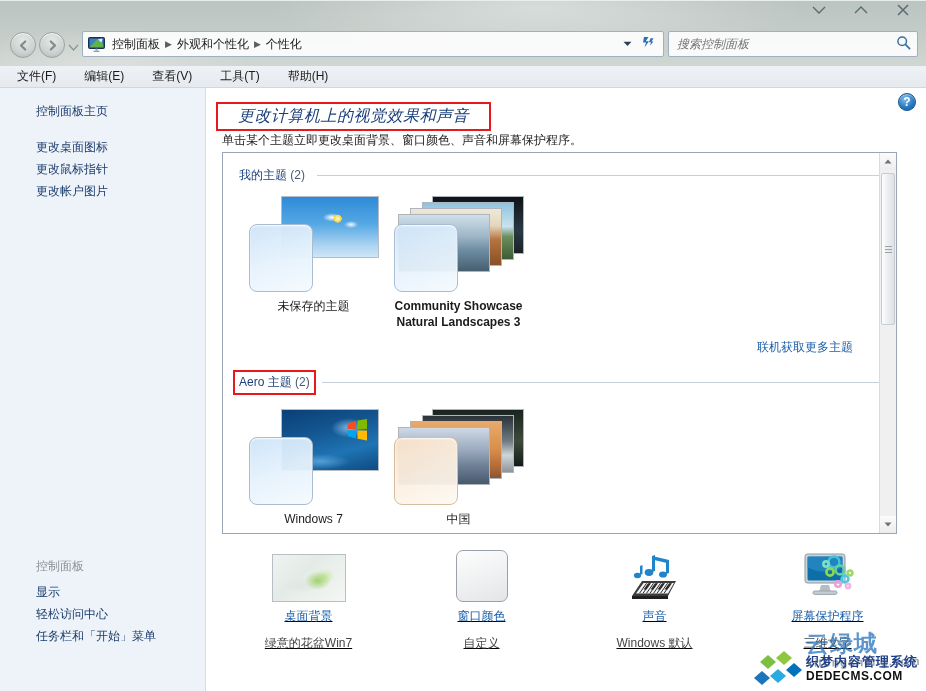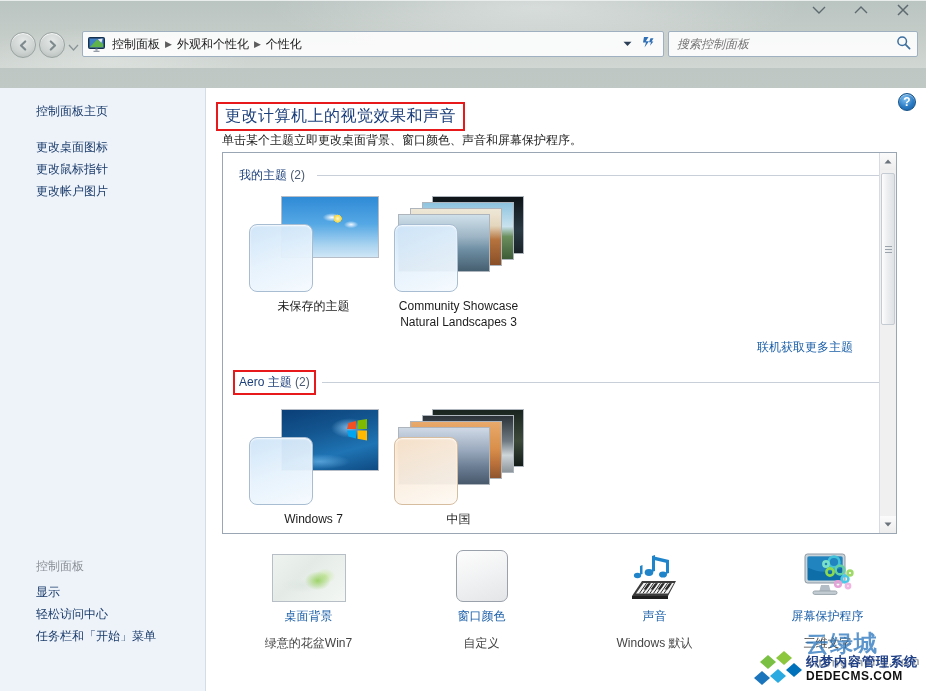--- a/index.html
+++ b/index.html
@@ -97,21 +97,21 @@
     position:absolute;right:10px;top:5px;width:18px;height:18px;border-radius:50%;
     background:radial-gradient(circle at 40% 32%, #7fc0f0 0%, #2a7bc4 55%, #155a9b 100%);
     border:1px solid #0e4e88;color:#fff;font-size:12px;font-weight:bold;
     display:flex;align-items:center;justify-content:center;cursor:pointer;box-sizing:border-box;
     box-shadow:inset 0 1px 1px rgba(255,255,255,.6);z-index:4;
   }
   
   #page-title-wrap{position:absolute;left:12px;top:16px;}
   #page-title{
     font-size:16px;color:#1b3f7a;letter-spacing:.5px;white-space:nowrap;
-    padding:2px 7px;display:inline-block;
+    padding:2px 20px;display:inline-block;font-style:italic;
   }
   .annot{outline:2px solid #e8191b;}
   #page-subtitle{position:absolute;left:16px;top:44px;font-size:12px;color:#222;}
   
   #themes-list{
     position:absolute;left:16px;top:64px;width:675px;height:382px;
     background:#fff;border:1px solid #9ba6b4;box-sizing:border-box;overflow:hidden;
   }
   #themes-scroll{position:absolute;left:0;top:0;right:17px;bottom:0;overflow:hidden;padding:0;}
   .group-header{
@@ -164,21 +164,21 @@
   #sb-thumb{
     position:absolute;left:1px;top:20px;width:14px;height:152px;border-radius:2px;
     background:linear-gradient(90deg,#fdfdfd 0%, #eceef0 45%, #dfe2e6 100%);
     border:1px solid #c5cbd2;box-sizing:border-box;cursor:pointer;
     display:flex;align-items:center;justify-content:center;
   }
   #sb-grip{width:7px;height:7px;display:flex;flex-direction:column;justify-content:space-between;}
   #sb-grip i{display:block;height:1px;background:#9aa2ab;}
   
   #settings-strip{
-    position:absolute;left:16px;top:458px;width:692px;height:112px;display:flex;
+    position:absolute;left:16px;top:458px;width:692px;height:112px;display:flex;text-decoration:underline;
   }
   .setting-cell{width:173px;text-align:center;cursor:pointer;}
   .setting-icon{height:56px;display:flex;align-items:flex-end;justify-content:center;}
   .setting-label{font-size:12px;color:#1b5fa8;margin-top:6px;}
   .setting-value{font-size:12px;color:#444;margin-top:10px;}
   
   #bg-thumb{
     width:74px;height:48px;border:1px solid #b8bec6;box-sizing:border-box;
     background:
       radial-gradient(ellipse 18px 13px at 62% 56%, #9ed36a 0%, rgba(158,211,106,0) 72%),
@@ -278,20 +278,27 @@
       <input id="search-input" type="text" placeholder="搜索控制面板" style="">
       <span id="search-icon">
         <svg width="15" height="15" viewBox="0 0 15 15">
           <circle cx="6.2" cy="6.2" r="4.3" fill="none" stroke="#3d6f9e" stroke-width="1.5"></circle>
           <path d="M9.4 9.4 L13.6 13.6" stroke="#3d6f9e" stroke-width="1.7" stroke-linecap="round"></path>
         </svg>
       </span>
     </div>
   </div>
 
+  <div id="menubar">
+    <span class="menu-item">文件(F)</span>
+    <span class="menu-item">编辑(E)</span>
+    <span class="menu-item">查看(V)</span>
+    <span class="menu-item">工具(T)</span>
+    <span class="menu-item">帮助(H)</span>
+  </div>
 
   <div id="content-area">
 
     <div id="sidebar">
       <div class="side-link">控制面板主页</div>
       <div id="sidebar-gap"></div>
       <div class="side-link">更改桌面图标</div>
       <div class="side-link">更改鼠标指针</div>
       <div class="side-link">更改帐户图片</div>
 
@@ -336,21 +343,21 @@
             </div>
 
             <div class="theme-cell">
               <div class="thumb-wrap stack">
                 <div class="s1" style="background:linear-gradient(180deg,#0e1418 0%, #2a3a44 60%, #1a2228 100%);"></div>
                 <div class="s2" style="background:linear-gradient(180deg,#8ec4df 0%, #c9e2ee 42%, #6c8f5e 60%, #3d5c37 100%);"></div>
                 <div class="s3" style="background:linear-gradient(180deg,#efe8d8 0%, #e4d6bd 30%, #b5733e 55%, #8a4f28 100%);"></div>
                 <div class="s4" style="background:linear-gradient(180deg,#cfe0ea 0%, #9fb6c6 38%, #6e8ea3 62%, #465f70 100%);"></div>
                 <div class="glass-tile"></div>
               </div>
-              <div class="theme-name" style="white-space:pre-line;">Community Showcase
+              <div class="theme-name" style="white-space:pre-line;font-weight:bold;">Community Showcase
 Natural Landscapes 3</div>
             </div>
           </div>
 
           <a id="more-themes-link">联机获取更多主题</a>
 
           <div class="group-header" style="padding-top:42px;">
             <span class="group-label annot">
               <span>Aero 主题</span>
               <span class="group-count">(2)</span>

